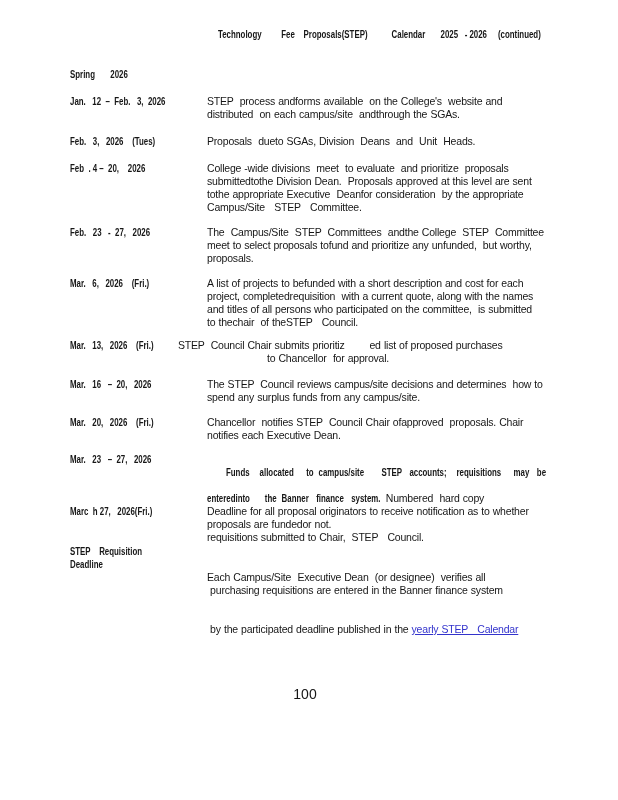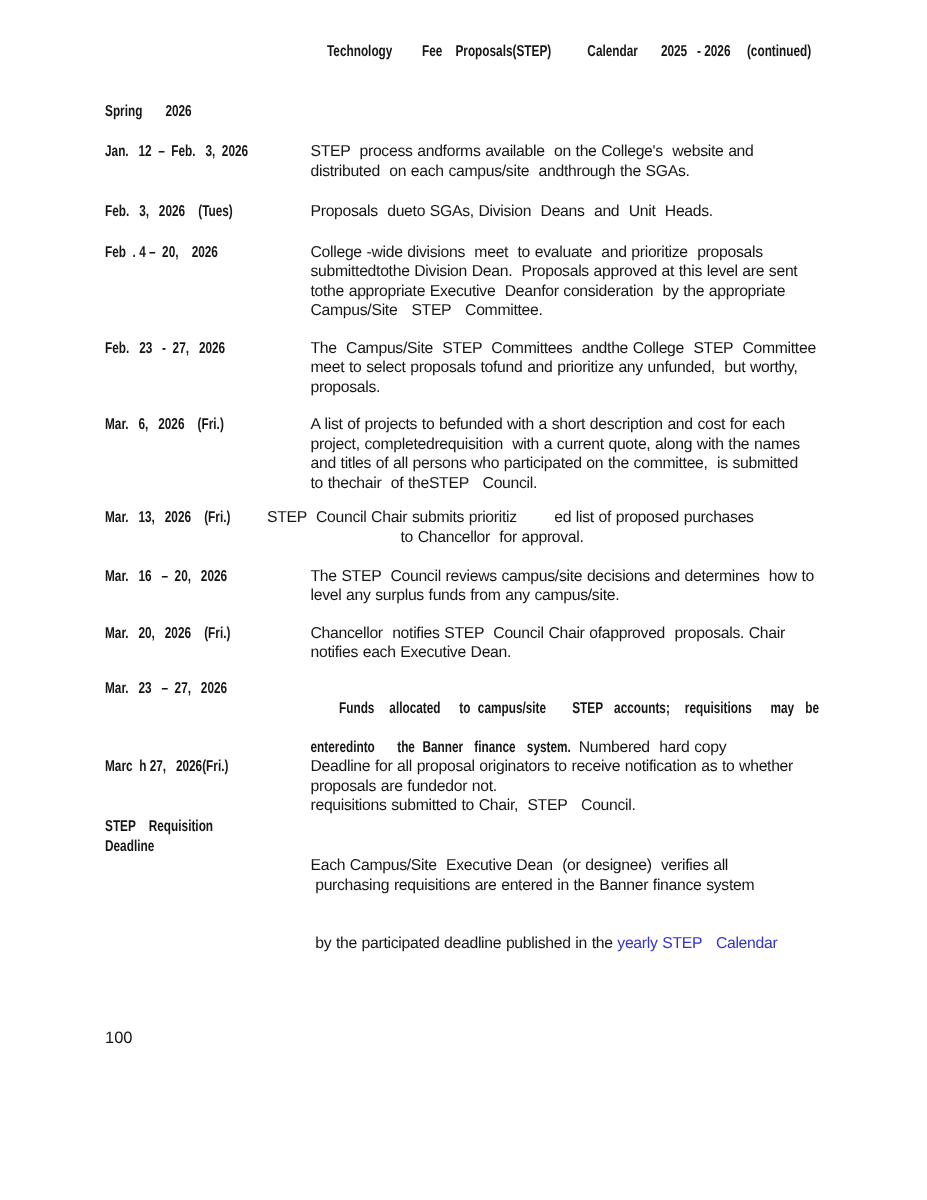--- a/index.html
+++ b/index.html
@@ -72,28 +72,30 @@
     font-weight: bold;
     font-size: 10.5px;
     white-space: pre;
     transform: scaleX(0.75);
     transform-origin: 0 50%;
     letter-spacing: 0;
     margin-right: -62px; 
   }
   .link {
     color: #3333cc;
+    text-decoration: underline;
     cursor: pointer;
   }
   .footer {
     position: absolute;
     top: 686px;
     left: 70px;
     right: 40px;
-    font-size: 11px;
+    text-align: center;
+    font-size: 14px;
   }
 </style>
 </head>
 <body>
 
 <div class="page">
 
   <div class="title cnd">Technology         Fee    Proposals(STEP)           Calendar       2025   - 2026     (continued)</div>
 
   <div class="section cnd">Spring       2026</div>
@@ -134,21 +136,21 @@
 
   <div class="row" style="top:339px">
     <div class="date cnd">Mar.   13,   2026    (Fri.)</div>
     <div class="desc-line abs" style="left:108px">STEP  Council Chair submits prioritiz        ed list of proposed purchases</div>
     <div class="desc-line abs" style="left:197px; top:13px">to Chancellor  for approval.</div>
   </div>
 
   <div class="row" style="top:378px">
     <div class="date cnd">Mar.   16   –  20,   2026</div>
     <div class="desc">The STEP  Council reviews campus/site decisions and determines  how to
-level any surplus funds from any campus/site.</div>
+spend any surplus funds from any campus/site.</div>
   </div>
 
   <div class="row" style="top:416px">
     <div class="date cnd">Mar.   20,   2026    (Fri.)</div>
     <div class="desc">Chancellor  notifies STEP  Council Chair ofapproved  proposals. Chair
 notifies each Executive Dean.</div>
   </div>
 
   <div class="row" style="top:453px">
     <div class="date cnd">Mar.   23   –  27,   2026</div>

